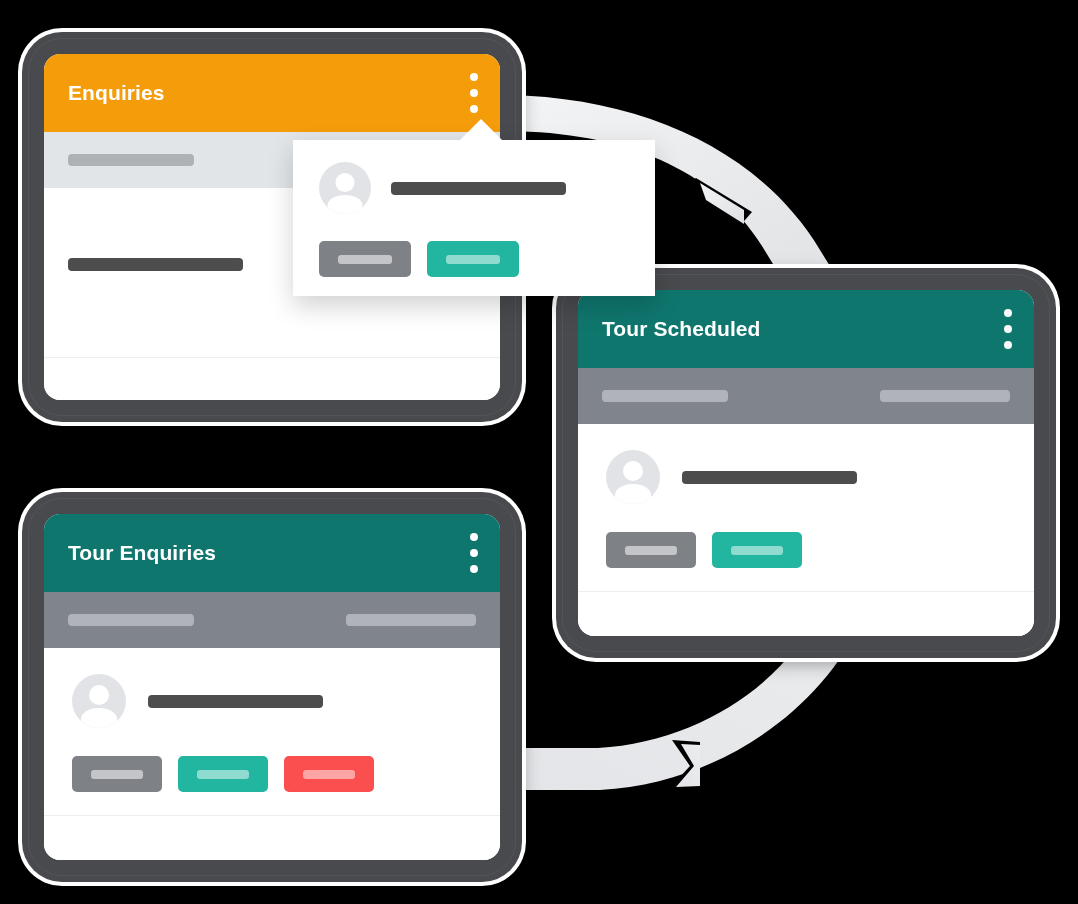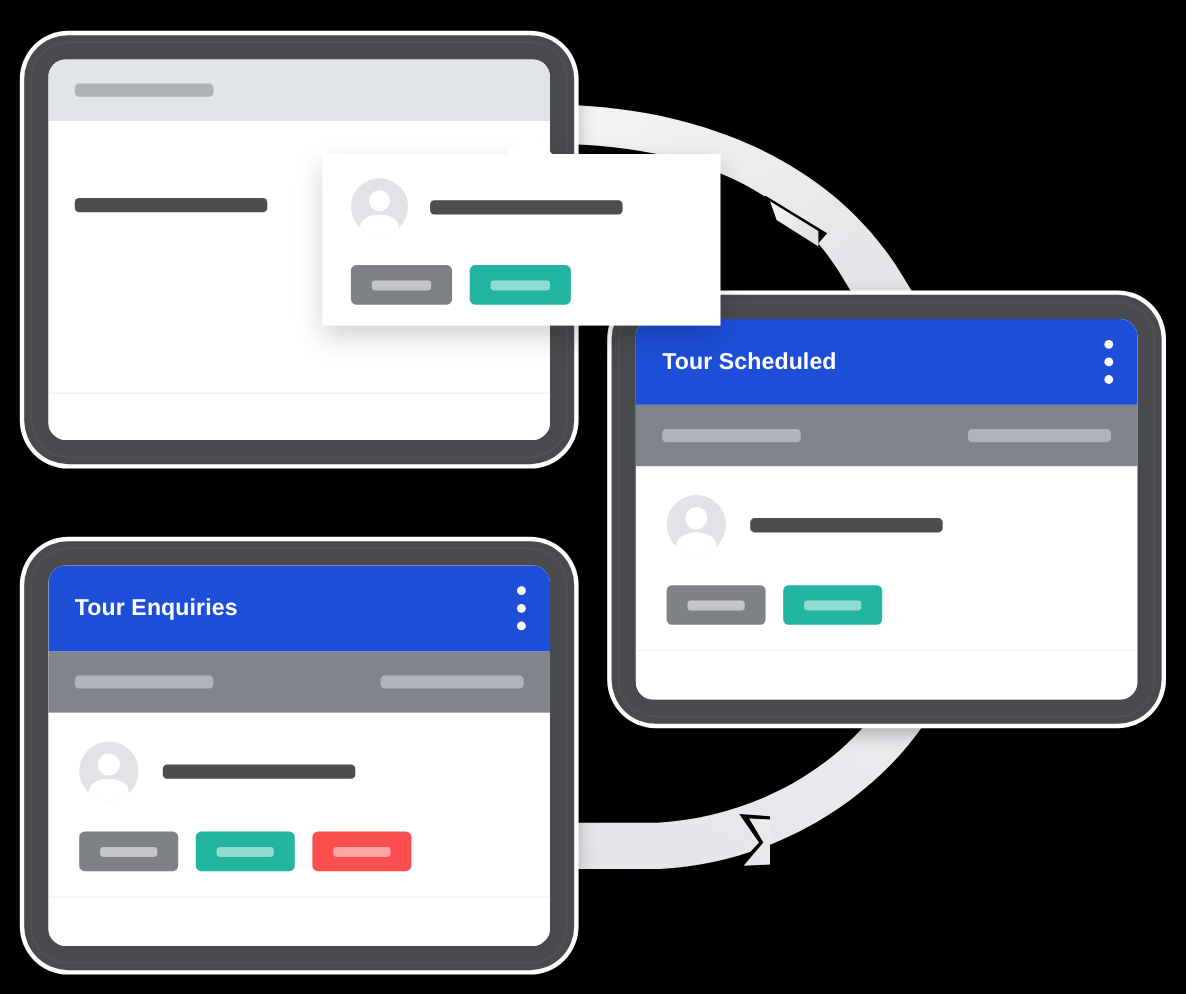--- a/index.html
+++ b/index.html
@@ -62,21 +62,21 @@
   
   .card-header {
     position: relative;
     flex: 0 0 auto;
     height: 78px;
     display: flex;
     align-items: center;
     padding: 0 24px;
   }
   .card-header.orange { background: #F59C0B; }
-  .card-header.dark   { background: #1d4ed8; }
+  .card-header.dark   { background: #0f766e; }
 
   .card-title {
     color: #ffffff;
     font-size: 21px;
     font-weight: bold;
     letter-spacing: 0.1px;
     white-space: nowrap;
   }
 
   .kebab {
@@ -301,20 +301,28 @@
 
     <g>
       <path d="M 672 740 L 700 742 L 700 790 L 666 792 L 690 766 Z" fill="#000000"></path>
       <path d="M 681 744 L 700 745 L 700 786 L 676 787 L 694 766 Z" fill="url(#arcGrad2)"></path>
     </g>
   </svg>
 
   <div class="device" id="card-enquiries">
     <div class="screen">
 
+      <div class="card-header orange">
+        <span class="card-title">Enquiries</span>
+        <span class="kebab">
+          <span class="dot"></span>
+          <span class="dot"></span>
+          <span class="dot"></span>
+        </span>
+      </div>
 
       <div class="sub-header light">
         <span class="ph-bar"></span>
       </div>
 
       <div class="card-body">
         <div class="row-line main"></div>
         <div class="card-divider"></div>
       </div>
 

